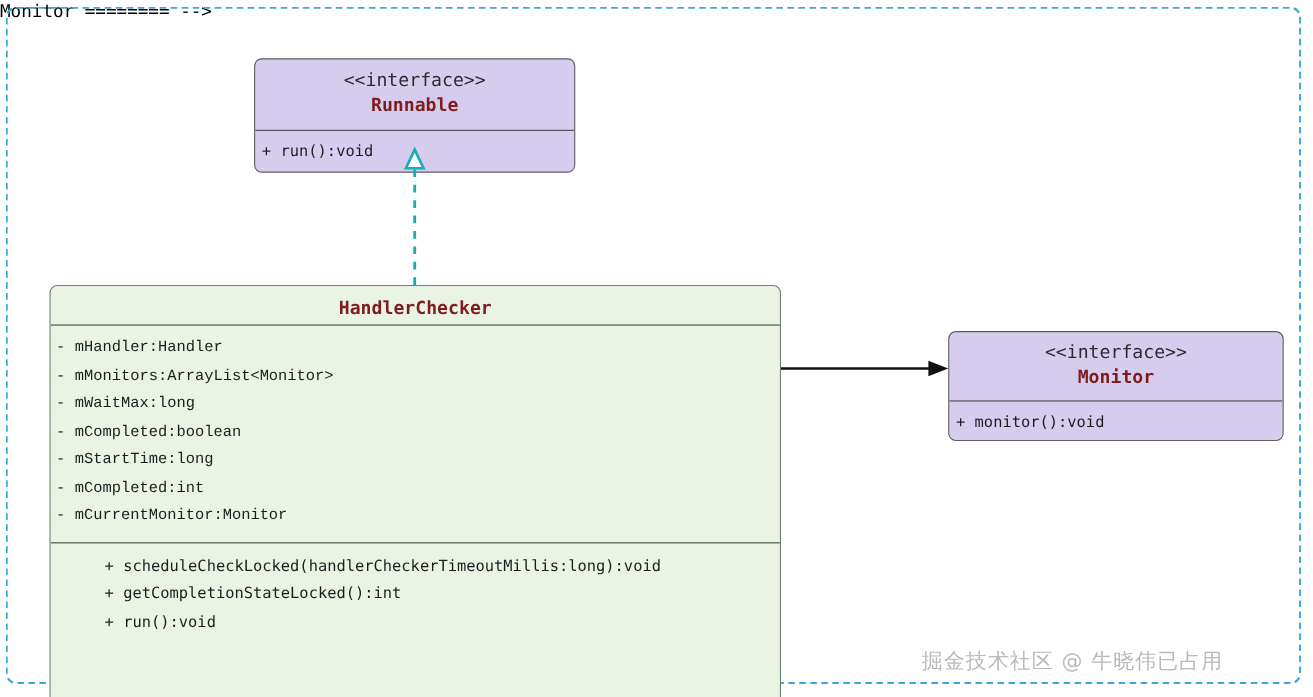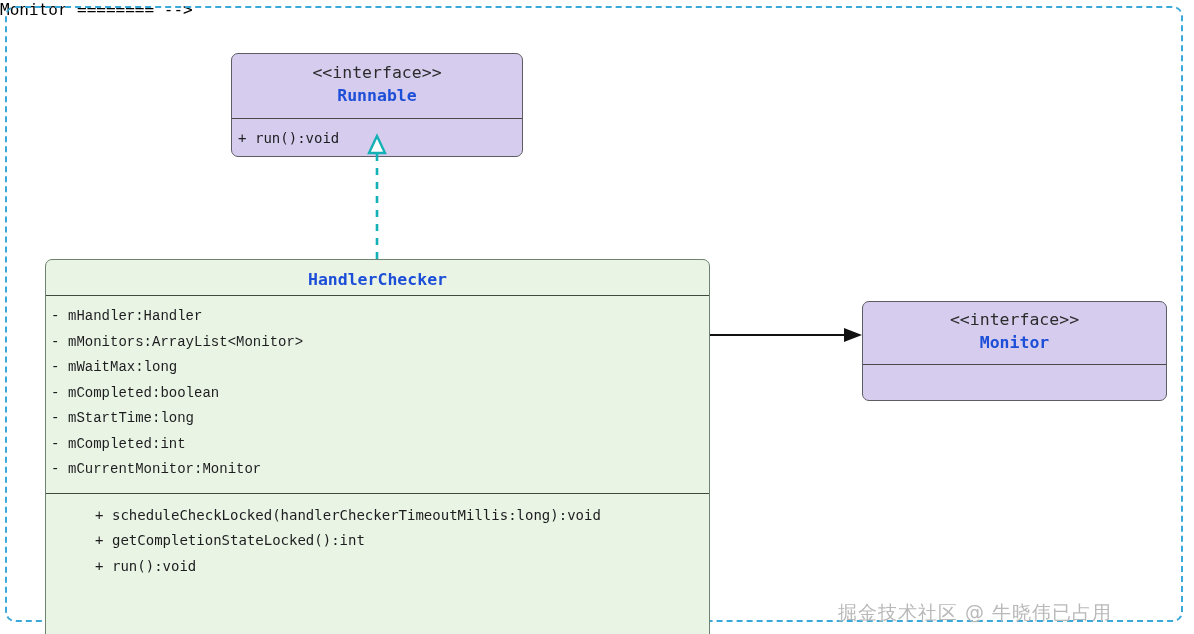--- a/index.html
+++ b/index.html
@@ -52,21 +52,21 @@
   }
   .stereotype {
     font-size: 16.5px;
     color: #2b2b2b;
     letter-spacing: 0px;
     line-height: 1.35;
     font-weight: 400;
   }
   .type-name {
     font-size: 16.5px;
-    color: #1d4ed8;
+    color: #7f1d1d;
     font-weight: bold;
     line-height: 1.4;
   }
   .divider {
     height: 0;
     border-top: 1.8px solid #4a4a4a;
   }
   .clazz .divider {
     border-top-color: #3f4a40;
   }
@@ -123,21 +123,21 @@
   #box-handlerchecker .methods { padding: 9px 0 8px 12px; margin-left: 32px; }
 
   
   .connector { position: absolute; }
   svg { display: block; overflow: visible; }
 
   
   .watermark {
     position: absolute;
     left: 838px;
-    top: 600px;
+    top: 588px;
     font-family: "DejaVu Sans", "Liberation Sans", sans-serif;
     font-size: 19px;
     color: #b9b9b9;
     white-space: nowrap;
     letter-spacing: 1px;
   }
 </style>
 </head>
 <body>
 
@@ -157,20 +157,23 @@
     </div>
   </div>
 
   
   <div class="uml-box iface" id="box-monitor">
     <div class="box-header">
       <div class="stereotype">&lt;&lt;interface&gt;&gt;</div>
       <div class="type-name">Monitor</div>
     </div>
     <div class="divider"></div>
+    <div class="compartment">
+      <div class="member"><span class="vis">+</span><span>monitor():void</span></div>
+    </div>
   </div>
 
   
   <div class="uml-box clazz" id="box-handlerchecker">
     <div class="box-header">
       <div class="type-name">HandlerChecker</div>
     </div>
     <div class="divider"></div>
     <div class="compartment attrs">
       <div class="member"><span class="vis">-</span><span>mHandler:Handler</span></div>

